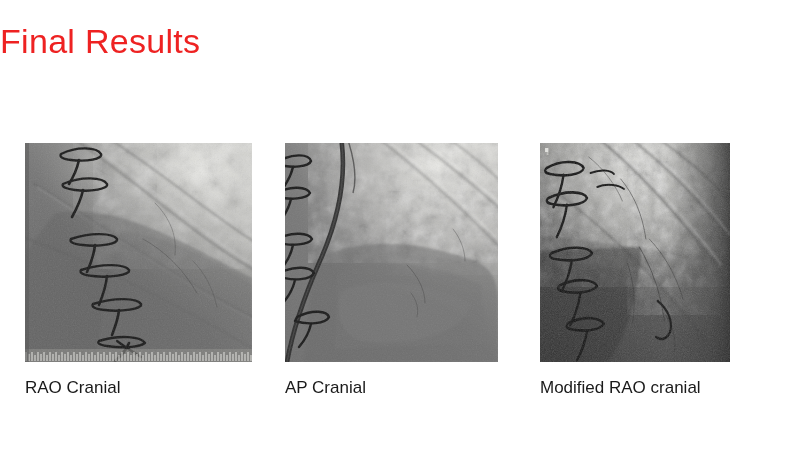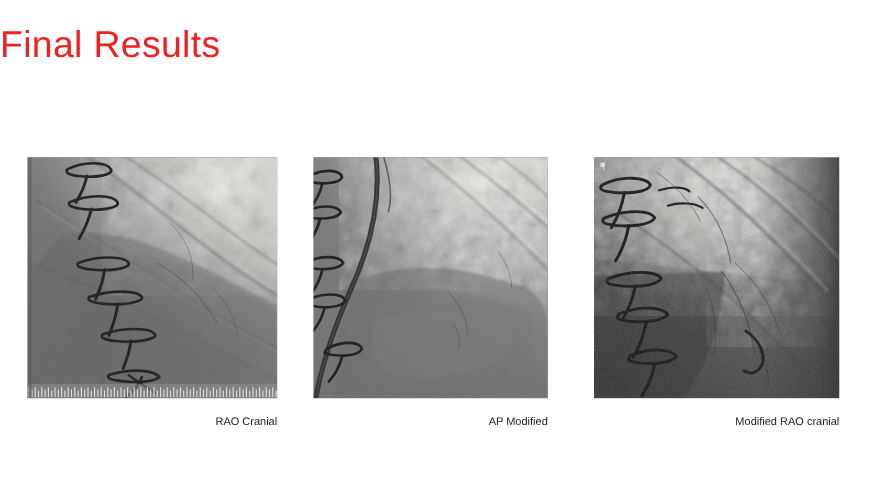--- a/index.html
+++ b/index.html
@@ -37,34 +37,34 @@
     top: 143px;
     width: 800px;
     height: 250px;
   }
   .panel {
     position: absolute;
     top: 0;
   }
   .panel-1 { left: 25px;  width: 227px; }
   .panel-2 { left: 285px; width: 213px; }
-  .panel-3 { left: 540px; width: 223px; }
+  .panel-3 { left: 540px; width: 190px; }
   .frame {
     position: relative;
     width: 100%;
     height: 219px;
     overflow: hidden;
     background: #6d6d6d;
     line-height: 0;
   }
   .frame svg { display: block; width: 100%; height: 100%; }
   .caption {
     margin-top: 16px;
-    text-align: right;
-    font-size: 10px;
+    text-align: left;
+    font-size: 17px;
     color: #1a1a1a;
     font-family: "Liberation Sans", sans-serif;
     line-height: 1.2;
   }
 </style>
 </head>
 <body>
 
 <div class="slide">
 
@@ -341,21 +341,21 @@
             </g>
             <g>
               <path d="M12 174 C 28 166 42 168 44 174 C 41 181 22 182 10 178 Z" stroke-width="2.4"></path>
               <path d="M26 181 C 24 190 20 197 14 204" stroke-width="2.4"></path>
             </g>
           </g>
 
           <rect width="213" height="219" filter="url(#grain2)" opacity="0.45"></rect>
         </svg>
       </div>
-      <div class="caption">AP Modified</div>
+      <div class="caption">AP Cranial</div>
     </div>
 
     <div class="panel panel-3">
       <div class="frame">
         <svg viewBox="0 0 226 219" preserveAspectRatio="none" aria-hidden="true">
           <defs>
             <linearGradient id="p3bg" x1="0.1" y1="1" x2="0.7" y2="0">
               <stop offset="0" stop-color="#3a3a3a"></stop>
               <stop offset="0.4" stop-color="#565656"></stop>
               <stop offset="0.75" stop-color="#8d8d8a"></stop>

